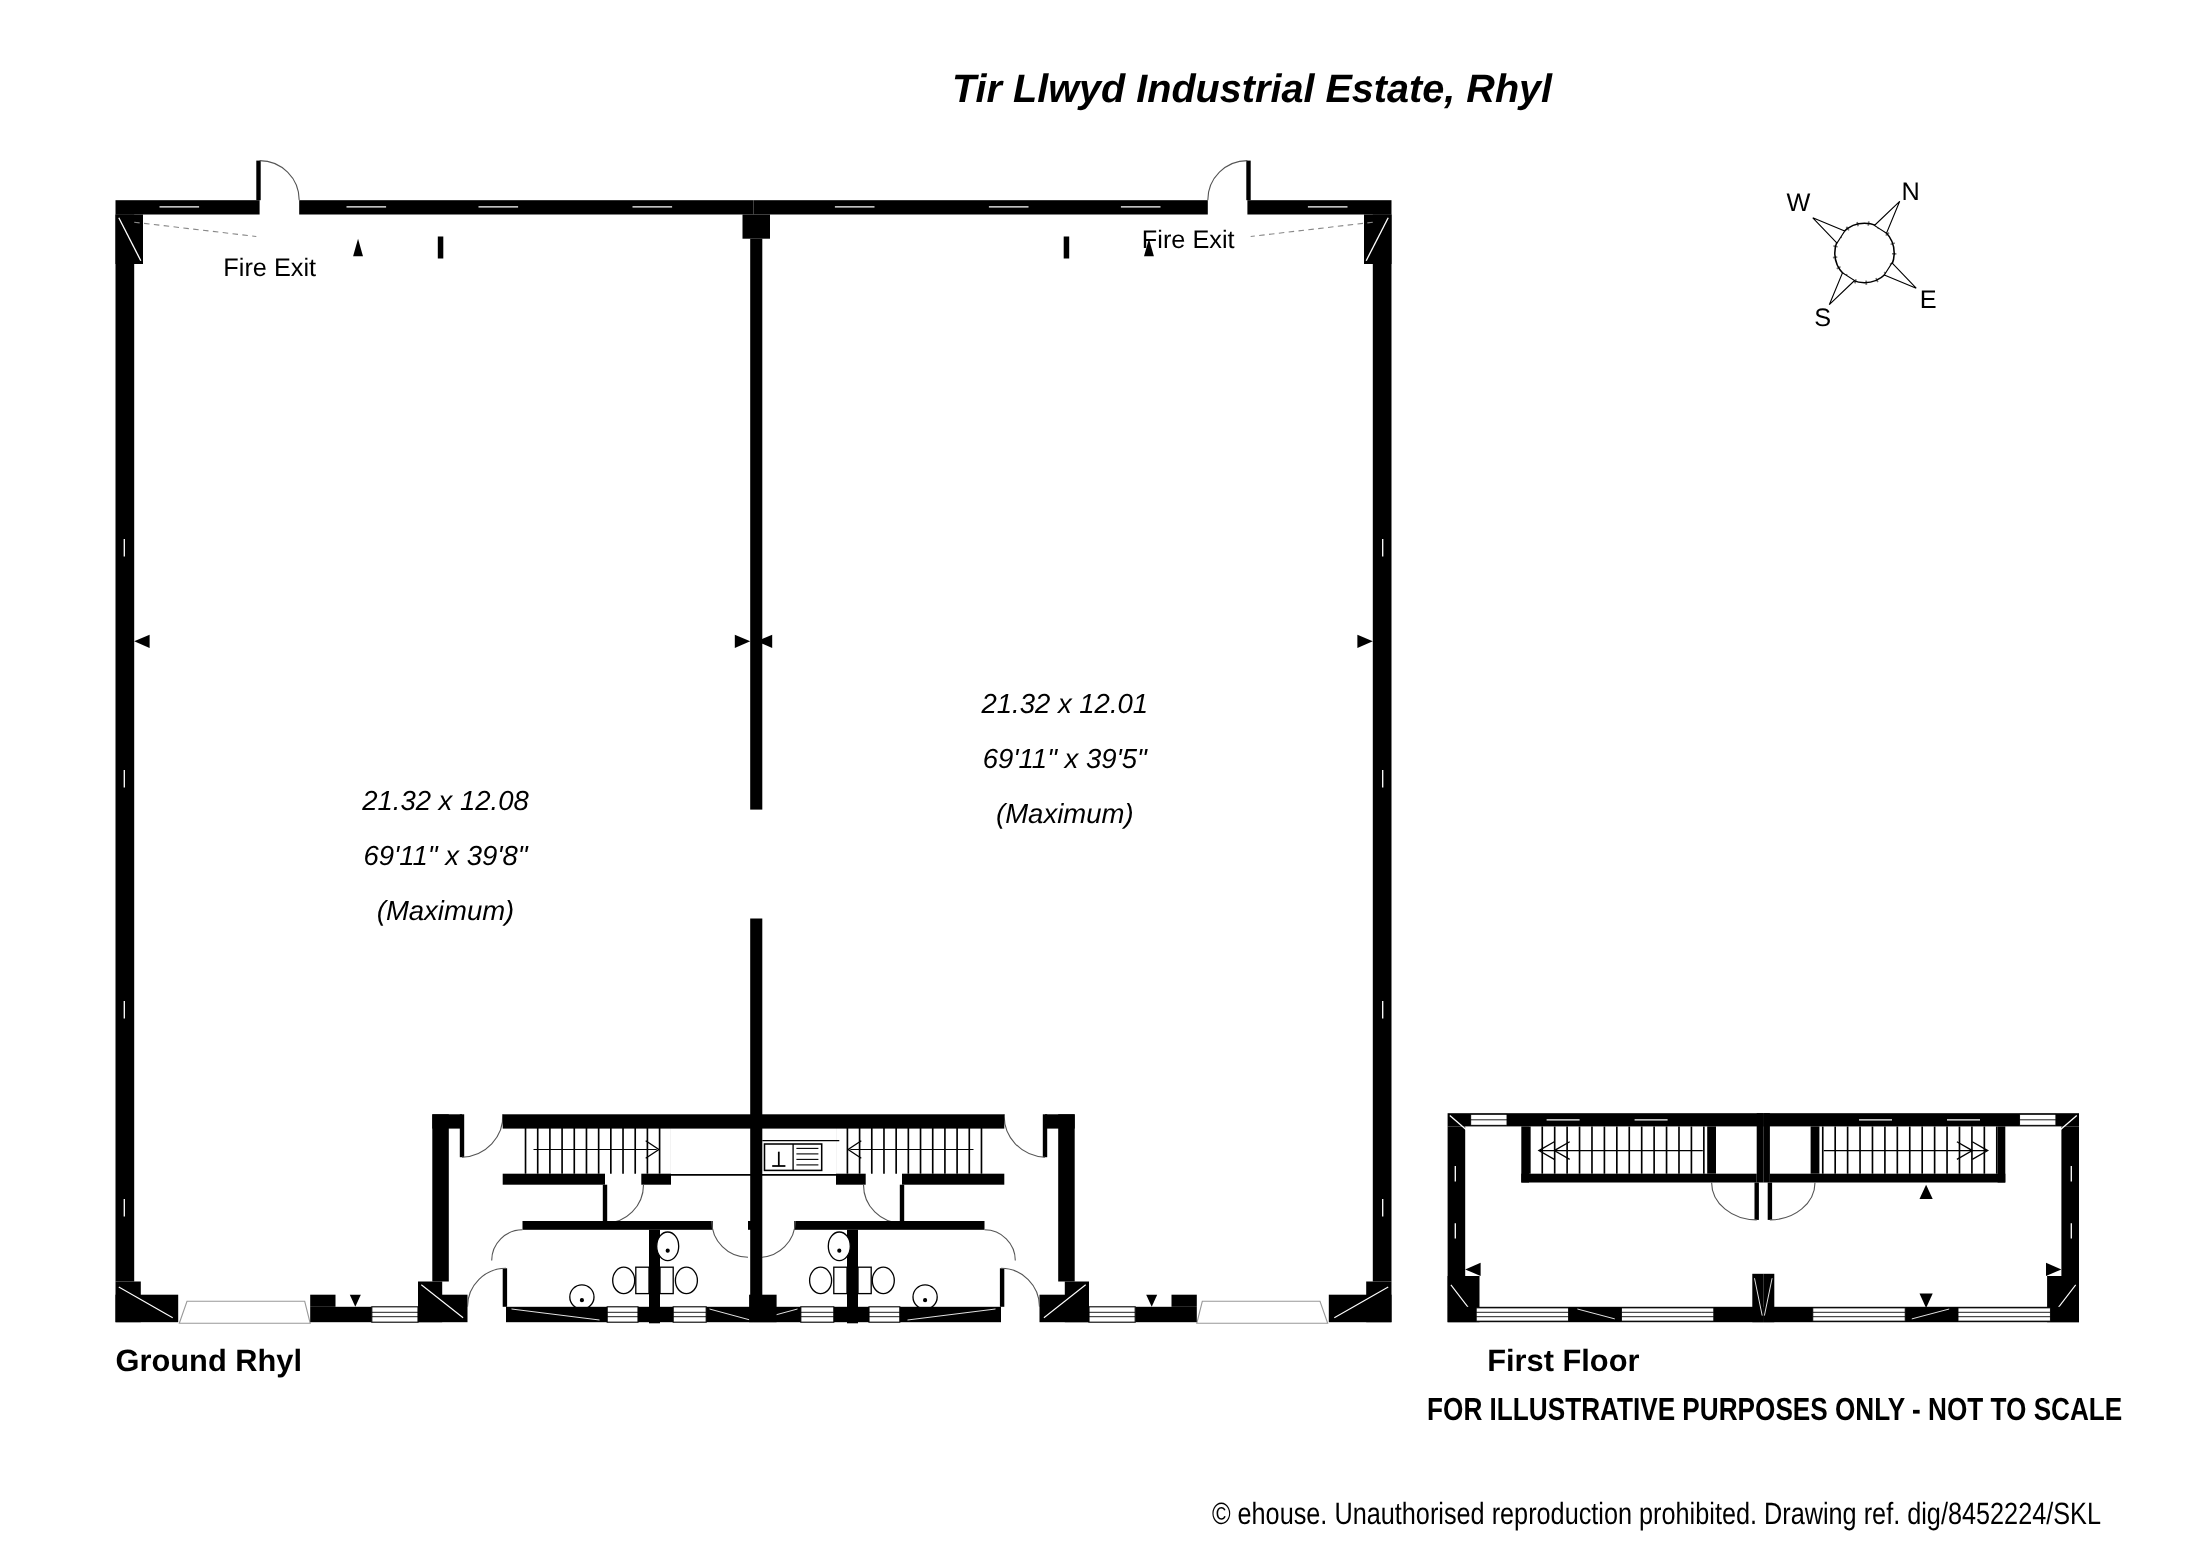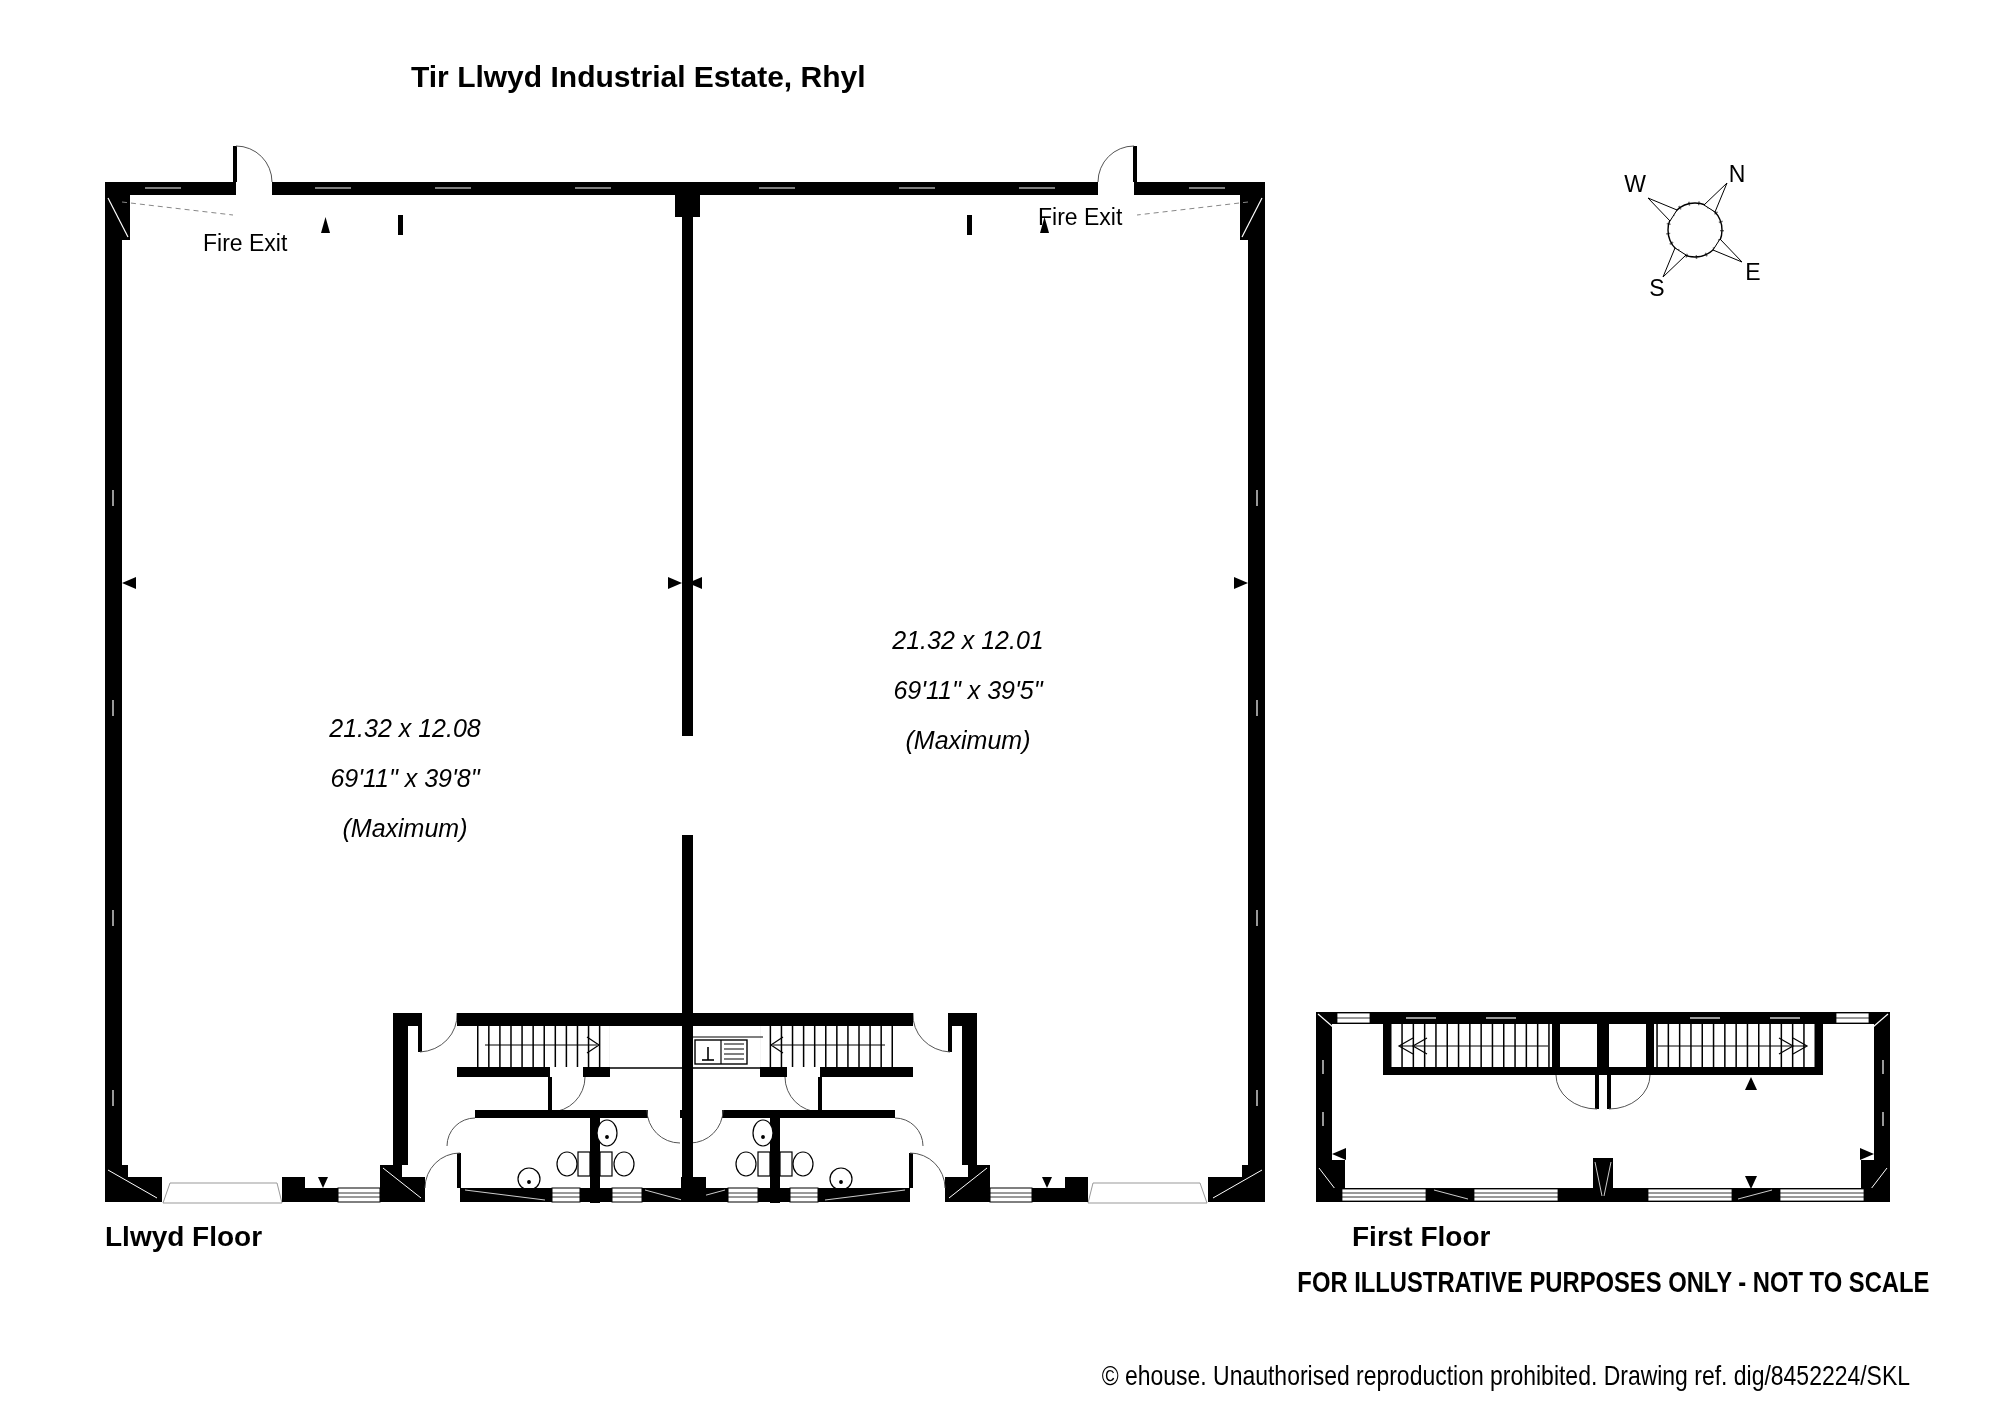--- a/index.html
+++ b/index.html
@@ -1,19 +1,19 @@
 <!DOCTYPE html>
 <html><head>
 <meta charset="utf-8">
 <style>
   html,body{margin:0;padding:0;background:#fff;}
   #canvas{position:relative;width:1999px;height:1413px;background:#ffffff;overflow:hidden;
           font-family:"Liberation Sans", sans-serif;color:#000;}
   .abs{position:absolute;}
-  .title{font-size:30px;font-weight:bold;text-align:left;}
+  .title{font-size:36px;font-weight:bold;text-align:right;font-style:italic;}
   .fire-exit{font-size:23px;}
   .dims{font-size:25px;line-height:25px;text-align:center;white-space:pre-line;font-style:italic;}
   .floor-label{font-size:28px;font-weight:bold;}
   .footer-row{left:0;width:1999px;text-align:right;}
   .footer-row span{display:inline-block;transform:scaleX(0.82);transform-origin:center;white-space:nowrap;}
   .f-bold{font-size:29px;font-weight:bold;}
   .f-reg{font-size:28px;}
   svg{position:absolute;overflow:visible;}
   .mirror{transform:scaleX(-1);}
   .ink{fill:#000;}
@@ -406,21 +406,21 @@
 
   
   <svg class="abs" style="left:1740px;top:1070px;" width="24" height="125" viewBox="0 0 24 125">
     <polygon class="ink" points="11,7 5,20 17,20"></polygon>
     <polygon class="ink" points="5,106 17,106 11,119"></polygon>
   </svg>
 
   
 
   
-  <div class="abs floor-label" style="left:105px;top:1221px;">Llwyd Floor</div>
+  <div class="abs floor-label" style="left:105px;top:1221px;">Ground Rhyl</div>
   <div class="abs floor-label" style="left:1316px;top:1221px;margin-left:36px;">First Floor</div>
 
   
   <div class="abs footer-row" style="top:1266px;">
     <span class="f-bold">FOR ILLUSTRATIVE PURPOSES ONLY - NOT TO SCALE</span>
   </div>
   <div class="abs footer-row" style="top:1336px;margin-top:24px;">
     <span class="f-reg">© ehouse. Unauthorised reproduction prohibited. Drawing ref. dig/8452224/SKL</span>
   </div>
 

